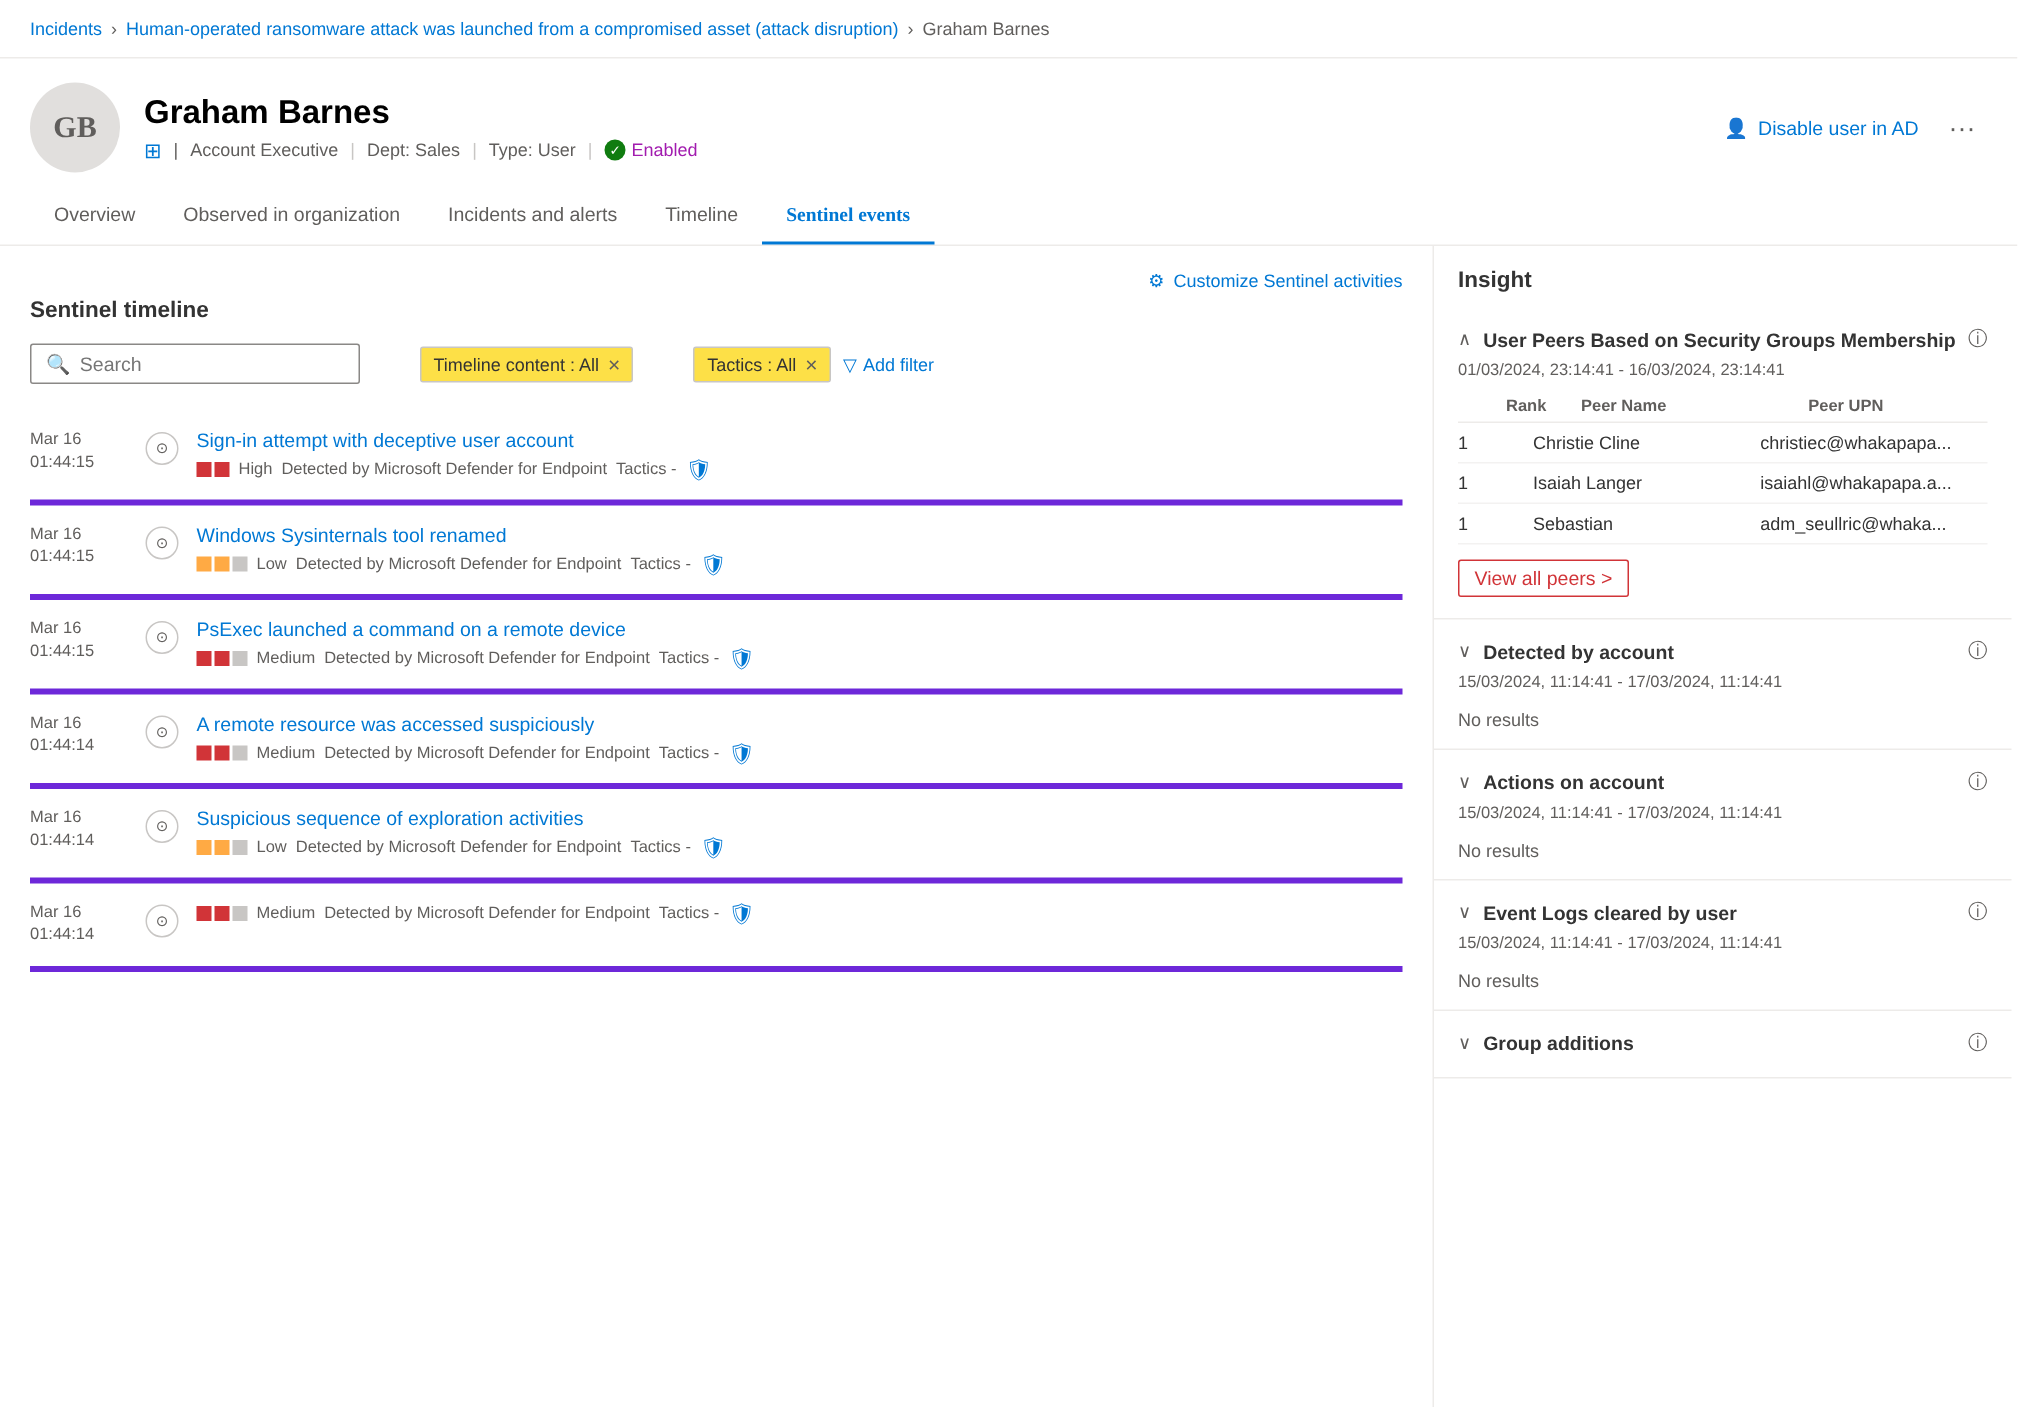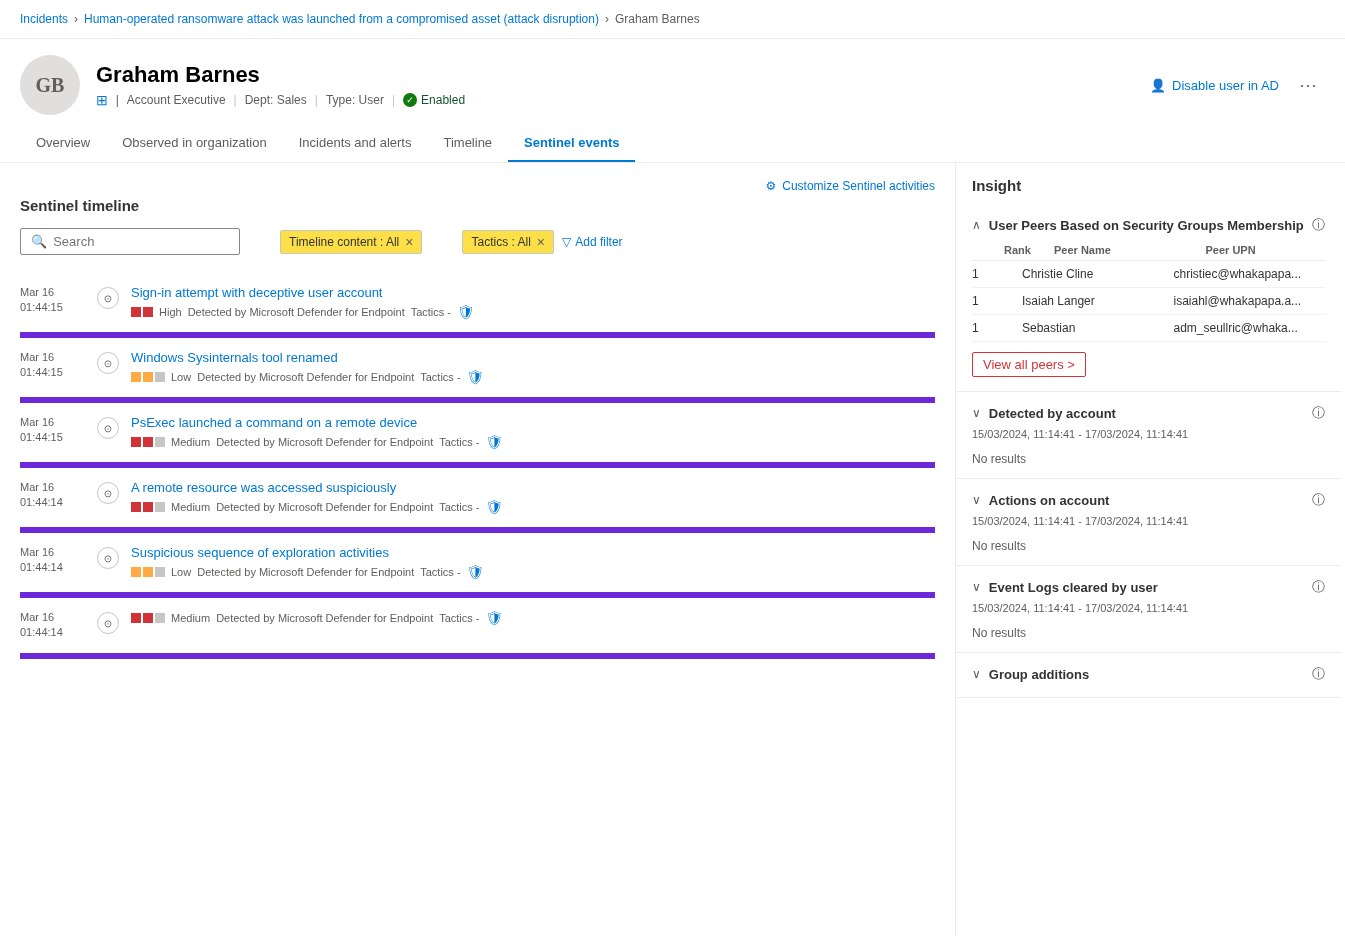--- a/index.html
+++ b/index.html
@@ -9,48 +9,48 @@
     .breadcrumb a { color: #0078d4; text-decoration: none; }
     .breadcrumb .sep { color: #605e5c; }
 
     .header { display: flex; align-items: center; padding: 16px 20px 10px; justify-content: space-between; }
     .header-left { display: flex; align-items: center; gap: 16px; }
     .avatar { width: 60px; height: 60px; border-radius: 50%; background: #e1dfdd; display: flex; align-items: center; justify-content: center; font-size: 20px; font-weight: 600; color: #605e5c; font-family: Liberation Serif, serif; }
     .user-info h1 { font-size: 22px; font-weight: 600; color: #000; }
     .user-meta { display: flex; align-items: center; gap: 8px; margin-top: 4px; font-size: 12px; color: #605e5c; }
     .user-meta .icon-org { color: #0078d4; font-size: 14px; }
     .user-meta .sep { color: #c8c6c4; }
-    .enabled-badge { display: flex; align-items: center; gap: 4px; color: #14532d; }
+    .enabled-badge { display: flex; align-items: center; gap: 4px; color: #a21caf; }
     .enabled-badge::before { content: '✓'; display: inline-block; width: 14px; height: 14px; background: #107c10; color: white; border-radius: 50%; font-size: 9px; text-align: center; line-height: 14px; }
 
     .header-right { display: flex; align-items: center; gap: 12px; }
     .disable-user-btn { display: flex; align-items: center; gap: 6px; color: #0078d4; background: none; border: none; cursor: pointer; font-size: 13px; }
     .more-btn { background: none; border: none; cursor: pointer; font-size: 18px; color: #605e5c; padding: 4px 8px; }
 
     .tabs { display: flex; gap: 0; padding: 0 20px; border-bottom: 1px solid #edebe9; }
     .tab { padding: 10px 16px; font-size: 13px; cursor: pointer; color: #605e5c; border-bottom: 2px solid transparent; white-space: nowrap; }
-    .tab.active { color: #0078d4; border-bottom-color: #0078d4; font-weight: 600; }
+    .tab.active { color: #0078d4; border-bottom-color: #0078d4; font-weight: 600; font-family: Liberation Serif, serif; }
 
     .main { display: flex; height: calc(944px - 170px); }
 
     .left-panel { flex: 1; padding: 16px 20px; overflow-y: auto; }
     .right-panel { width: 390px; border-left: 1px solid #edebe9; overflow-y: auto; position: relative; }
     .customize-btn { display: flex; align-items: center; gap: 6px; color: #0078d4; background: none; border: none; cursor: pointer; font-size: 12px; }
 
     .sentinel-title { font-size: 15px; font-weight: 600; margin-bottom: 14px; }
 
     .filter-bar { display: flex; align-items: center; gap: 8px; margin-bottom: 18px; flex-wrap: wrap; }
     .search-box { display: flex; align-items: center; gap: 6px; border: 1px solid #8a8886; border-radius: 2px; padding: 5px 10px; width: 220px; }
     .search-box input { border: none; outline: none; font-size: 13px; width: 100%; color: #333; }
     .filter-tag { display: flex; align-items: center; gap: 6px; background: #fde047; border: 1px solid #c8c6c4; border-radius: 2px; padding: 4px 8px; font-size: 12px; margin-left: 32px; }
     .filter-tag .remove { cursor: pointer; color: #605e5c; font-size: 14px; line-height: 1; }
     .add-filter-btn { display: flex; align-items: center; gap: 4px; color: #0078d4; background: none; border: none; cursor: pointer; font-size: 12px; }
 
     .timeline-list { display: flex; flex-direction: column; gap: 0; }
-    .timeline-item { display: flex; align-items: flex-start; padding: 12px 0; border-bottom: 6px solid #6d28d9; gap: 12px; }
+    .timeline-item { display: flex; align-items: flex-start; padding: 12px 0; border-bottom: 4px solid #6d28d9; gap: 12px; }
     .timeline-date { width: 65px; font-size: 11px; color: #605e5c; flex-shrink: 0; line-height: 1.4; }
     .timeline-icon { width: 22px; height: 22px; border-radius: 50%; border: 1px solid #c8c6c4; display: flex; align-items: center; justify-content: center; flex-shrink: 0; margin-top: 2px; color: #605e5c; font-size: 10px; }
     .timeline-content { flex: 1; }
     .timeline-content h3 { font-size: 13px; font-weight: 400; color: #0078d4; cursor: pointer; margin-bottom: 4px; }
     .timeline-meta { display: flex; align-items: center; gap: 6px; font-size: 11px; color: #605e5c; flex-wrap: wrap; }
     .severity-high { display: flex; gap: 2px; }
     .severity-medium { display: flex; gap: 2px; }
     .severity-low { display: flex; gap: 2px; }
     .sev-block { width: 10px; height: 10px; }
     .sev-red { background: #d13438; }
@@ -280,20 +280,21 @@
         <div class="insight-title">Insight</div>
         <div id="insight-sections">
             <div class="insight-section">
     <div class="insight-section-header">
       <div class="section-title-group">
         <span class="chevron">∧</span>
         <span class="insight-section-title">User Peers Based on Security Groups Membership</span>
       </div>
       <span class="info-icon">ⓘ</span>
     </div>
+    <div class="insight-date">01/03/2024, 23:14:41 - 16/03/2024, 23:14:41</div>
 
       <div class="peers-table">
         <div class="peers-table-header">
           <span class="col-rank">Rank</span>
           <span class="col-name">Peer Name</span>
           <span class="col-upn">Peer UPN</span>
         </div>
 
       <div class="peers-table-row">
         <span class="col-rank">1</span>

